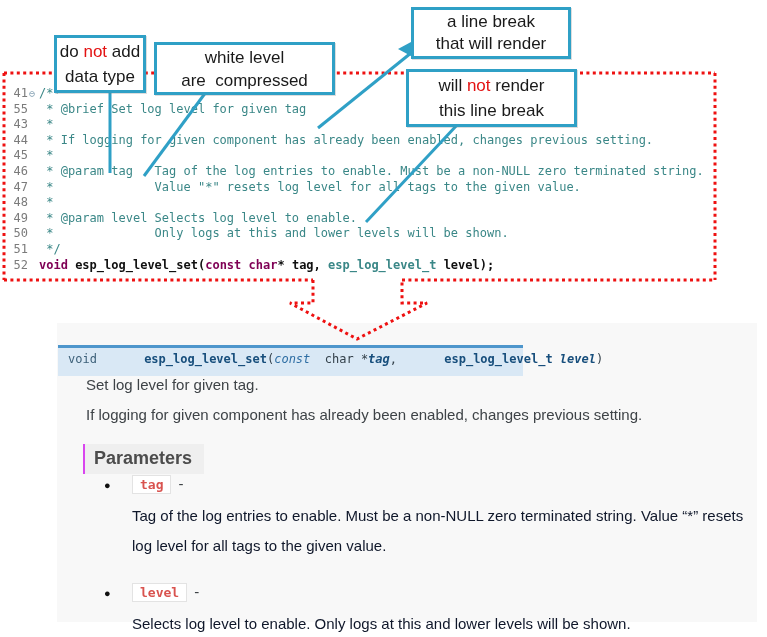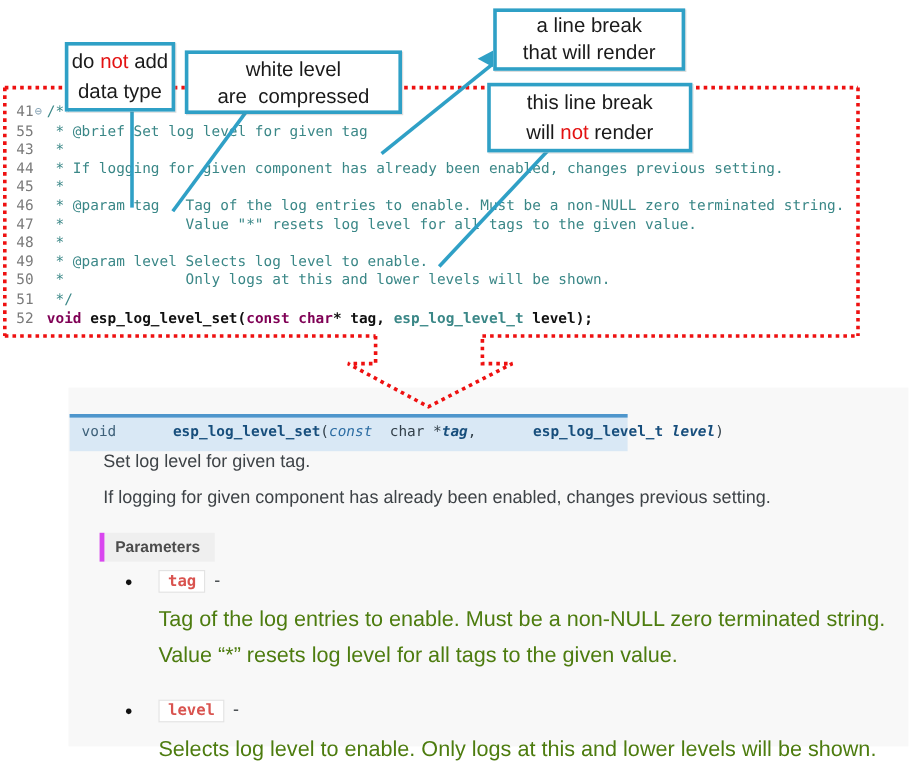--- a/index.html
+++ b/index.html
@@ -40,31 +40,31 @@
   .sig-fn{color:#174e7c;font-weight:bold;margin-left:40px;}
   .sig-it{color:#2d6da3;font-style:italic;}
   .sig-pl{color:#33404a;}
   .sig-pi{color:#174e7c;font-weight:bold;font-style:italic;}
 
   .doc-text{position:absolute;left:29px;color:#3E4347;font-size:15px;}
   #doc-brief{top:53px;}
   #doc-desc{top:83px;}
 
   #params-header{position:absolute;left:26px;top:121px;display:inline-block;background:#EFEFEF;
-                 border-left:4px solid #d946ef;padding:4px 12px 5px 9px;
-                 font-weight:bold;font-size:13px;color:#4c4c4c;}
+                 border-left:2px solid #d946ef;padding:4px 12px 5px 9px;
+                 font-weight:bold;font-size:18px;color:#4c4c4c;}
 
   #param-list{position:absolute;left:47px;top:152px;width:645px;margin:0;padding:0;list-style:none;}
   .param-item{position:relative;padding-left:28px;margin-bottom:22px;}
   .bullet{position:absolute;left:0;top:0;color:#111;font-size:17px;line-height:20px;}
   .param-chip{display:inline-block;background:#ffffff;border:1px solid #E3E3E3;
               font-family:"DejaVu Sans Mono",monospace;font-size:13px;color:#D9534F;
               padding:1px 7px;font-weight:bold;}
   .param-dash{color:#3E4347;font-size:15px;margin-left:7px;}
-  .param-desc{margin-top:7px;max-width:622px;line-height:30px;color:#4d7c0f;font-size:18px;}
+  .param-desc{margin-top:7px;max-width:622px;line-height:30px;color:#0f172a;font-size:15px;}
 </style>
 </head>
 <body>
 
 <div id="page">
 
   <div id="code-area">
       <div class="code-line"><span class="gutter">41</span><span class="fold">⊖</span><span class="c-comment">/**</span></div>
       <div class="code-line"><span class="gutter">55</span><span class="c-comment"> * @brief Set log level for given tag</span></div>
       <div class="code-line"><span class="gutter">43</span><span class="c-comment"> *</span></div>
@@ -114,17 +114,17 @@
     </div>
   <div id="callout-1" class="callout">
       <div><span>white level</span></div>
       <div><span>are  compressed</span></div>
     </div>
   <div id="callout-2" class="callout">
       <div><span>a line break</span></div>
       <div><span>that will render</span></div>
     </div>
   <div id="callout-3" class="callout">
+      <div><span>will </span><span class="red">not</span><span> render</span></div>
       <div><span>this line break</span></div>
-      <div><span>will </span><span class="red">not</span><span> render</span></div>
     </div>
 
 </div>
 
 </body></html>

